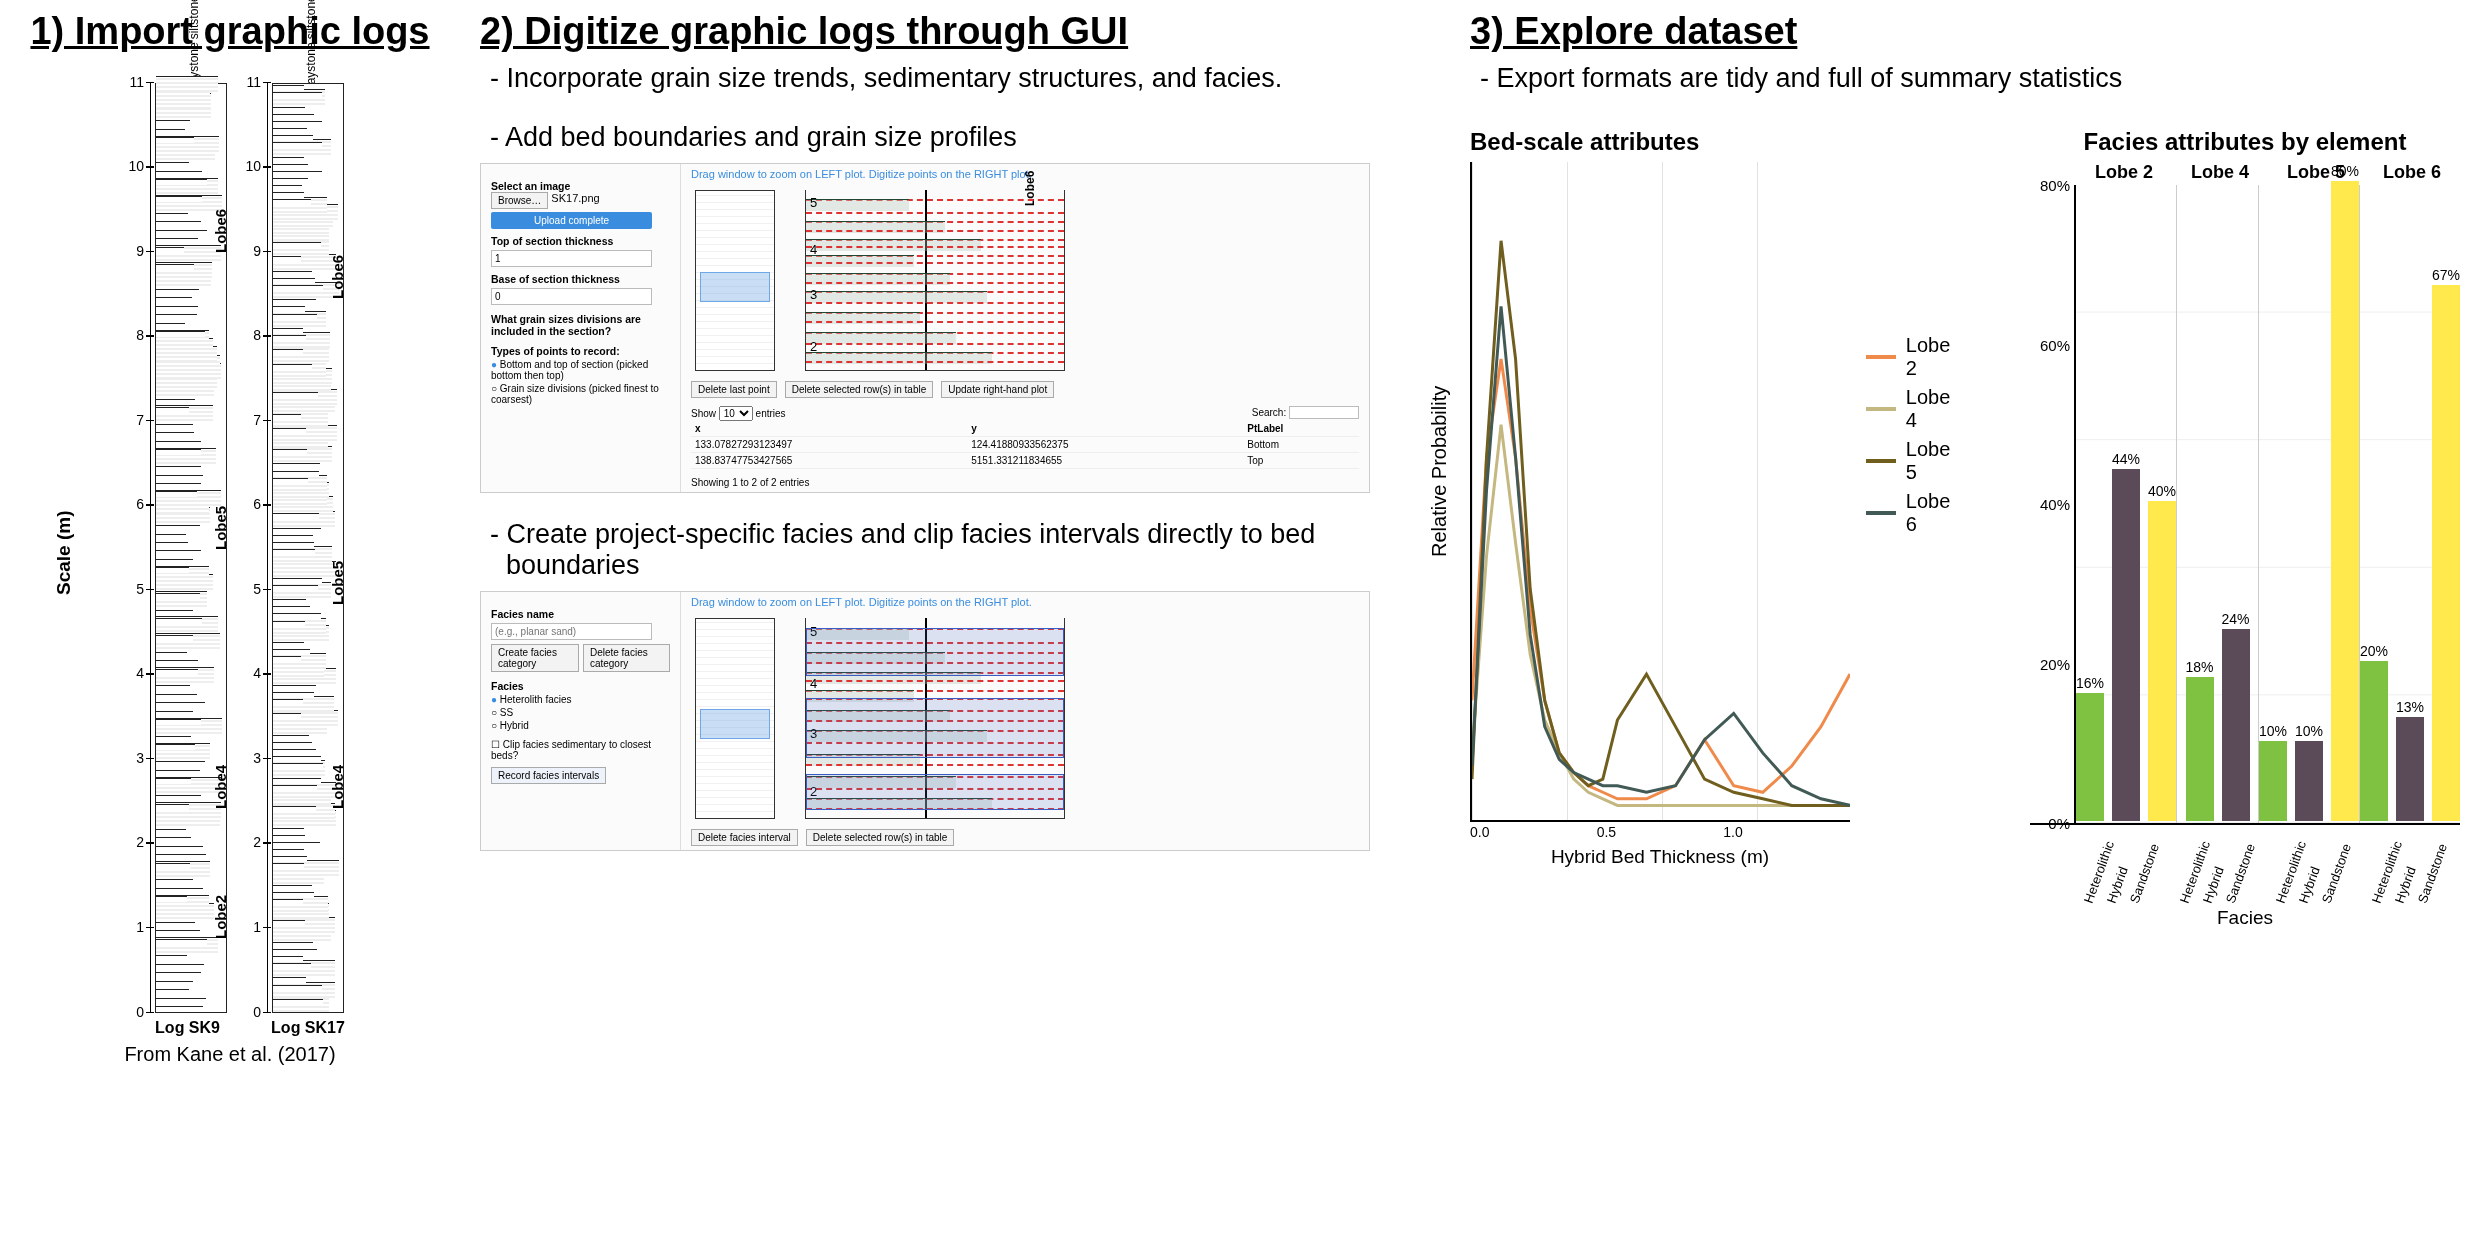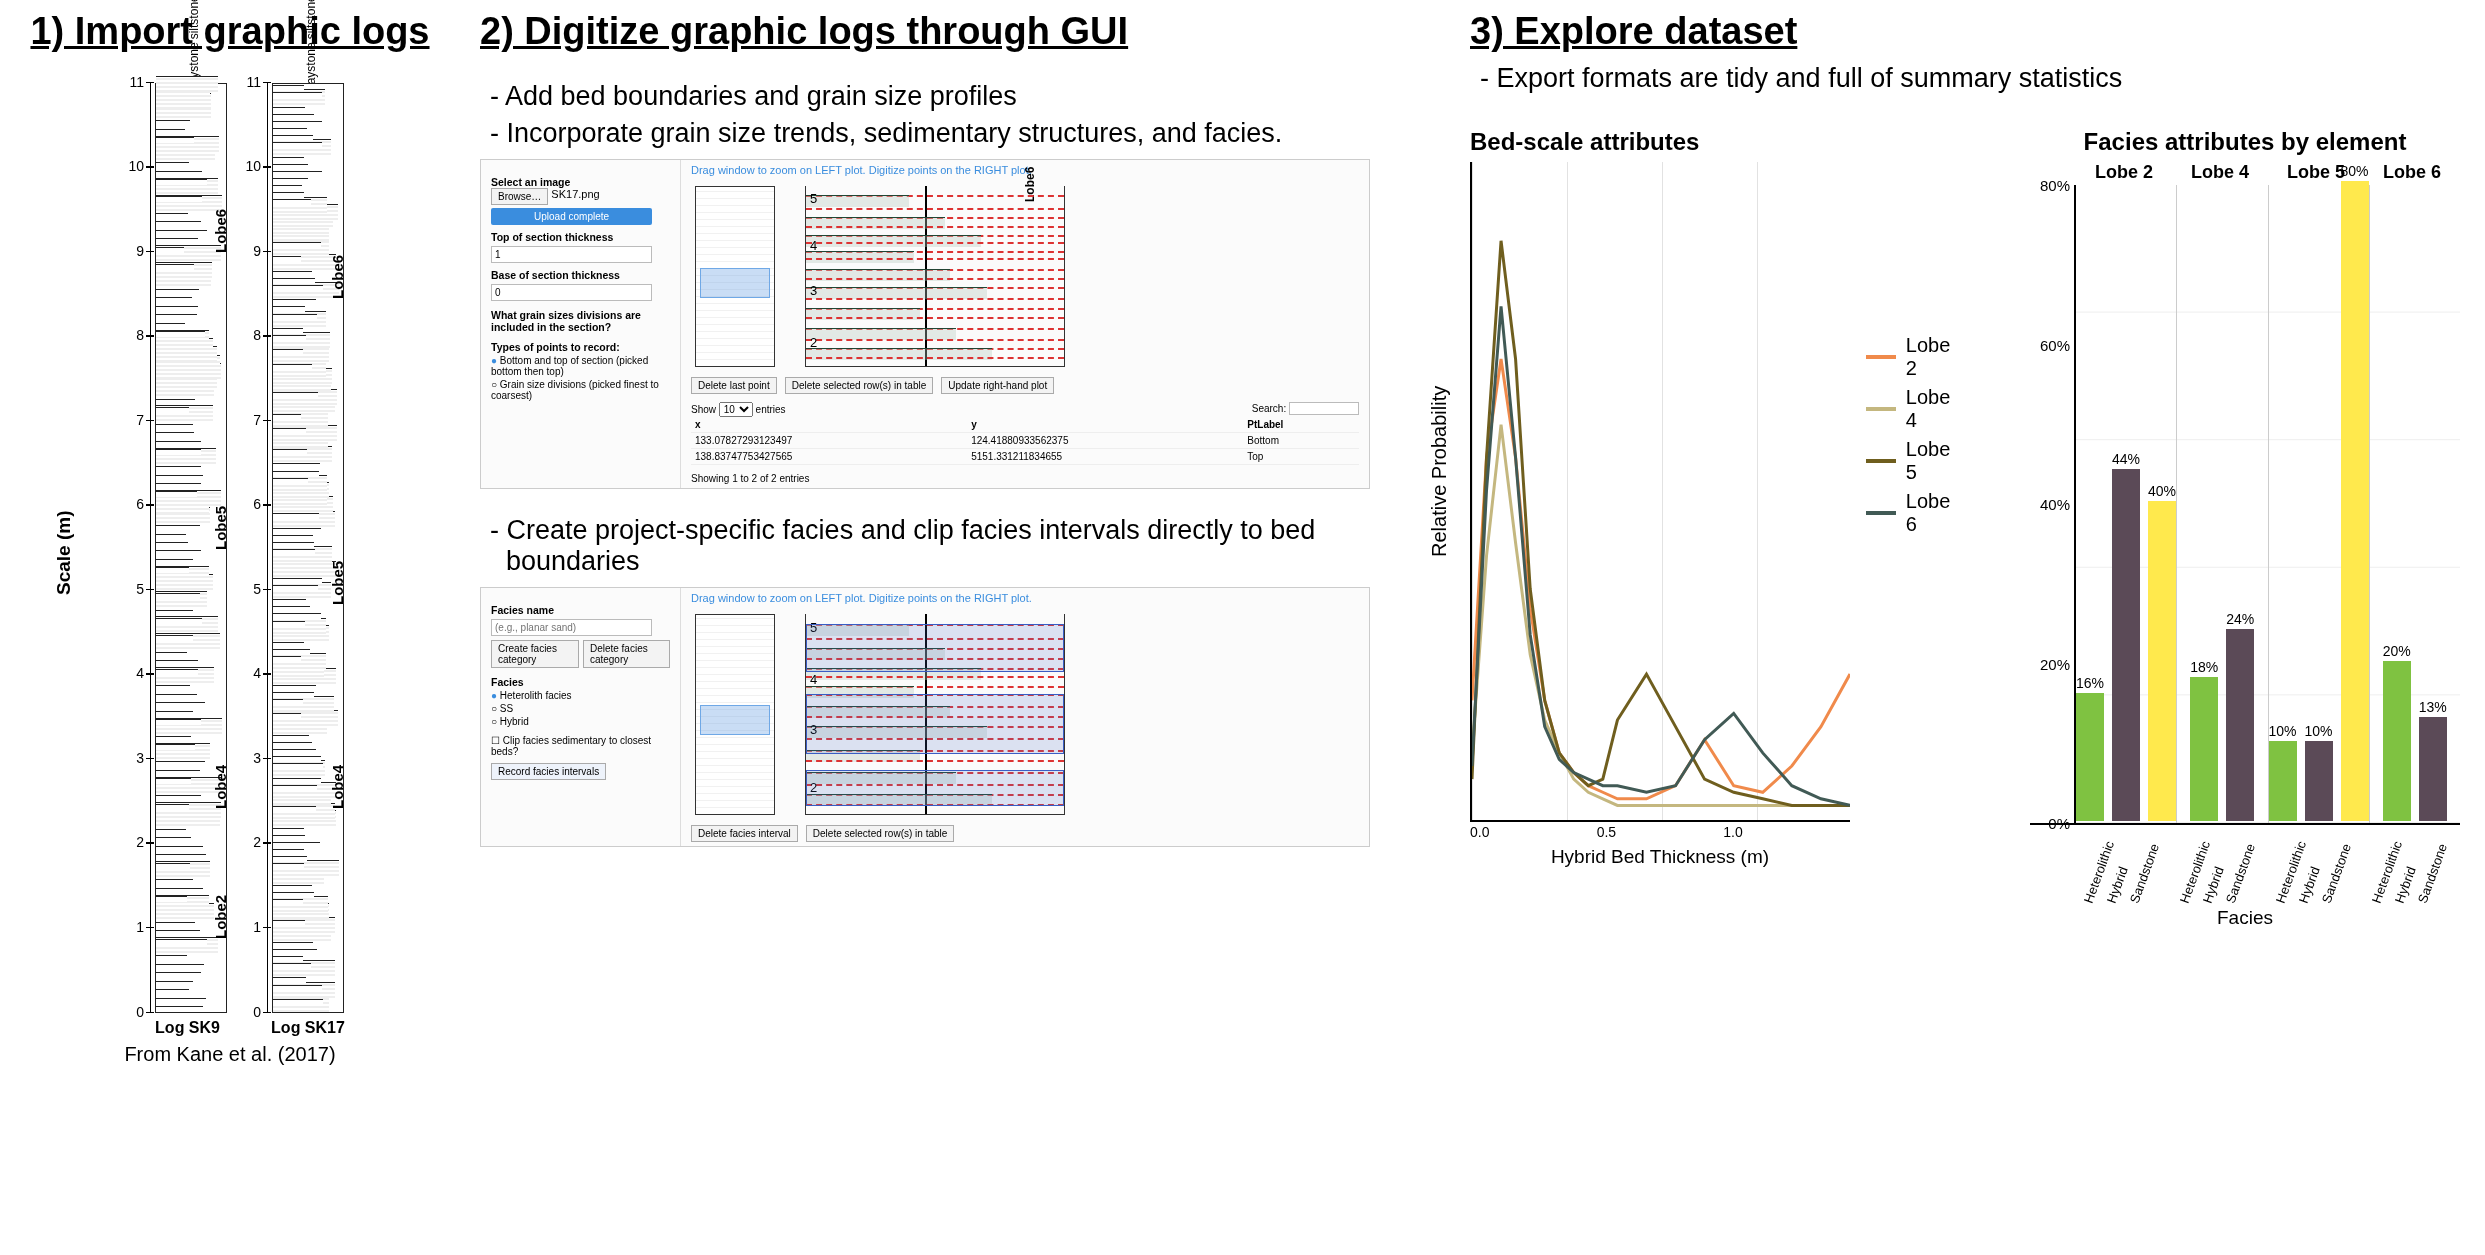--- a/index.html
+++ b/index.html
@@ -713,22 +713,22 @@
         </div>
         <div class="log-name">Log SK17</div>
       </div>
     </div>
 
     <div class="citation">From Kane et al. (2017)</div>
   </div>
 
   <div id="sec2" class="section">
     <h2>2) Digitize graphic logs through GUI</h2>
+    <p class="sub">- Incorporate grain size trends, sedimentary structures, and facies.</p>
     <p class="sub" style="margin-top:28px;">- Add bed boundaries and grain size profiles</p>
-    <p class="sub">- Incorporate grain size trends, sedimentary structures, and facies.</p>
 
     <div class="gui-panel">
       <div class="gui-left">
         <div class="lbl">Select an image</div>
         <div style="display:flex;gap:3px;">
           <span class="btn-gray">Browse…</span>
           <span>SK17.png</span>
         </div>
         <span class="btn-blue">Upload complete</span>
 
@@ -1000,20 +1000,24 @@
               </div>
               <div class="bar-panel">
                 <div class="bar" style="height: 180px;">
                   <div class="pct">20%</div>
                   <div class="fill c-hetero" style="height: 160px;"></div>
                 </div>
                 <div class="bar" style="height: 124px; text-align: center;">
                   <div class="pct">13%</div>
                   <div class="fill c-hybrid" style="height: 104px;"></div>
                 </div>
+                <div class="bar" style="height: 556px;">
+                  <div class="pct">67%</div>
+                  <div class="fill c-sand" style="height: 536px;"></div>
+                </div>
               </div>
             </div>
         </div>
         <div class="bar-xlabels" id="bar-xlabels">
             <div class="bar-xgroup">
               <span>Heterolithic</span>
               <span>Hybrid</span>
               <span>Sandstone</span>
             </div>
             <div class="bar-xgroup">

